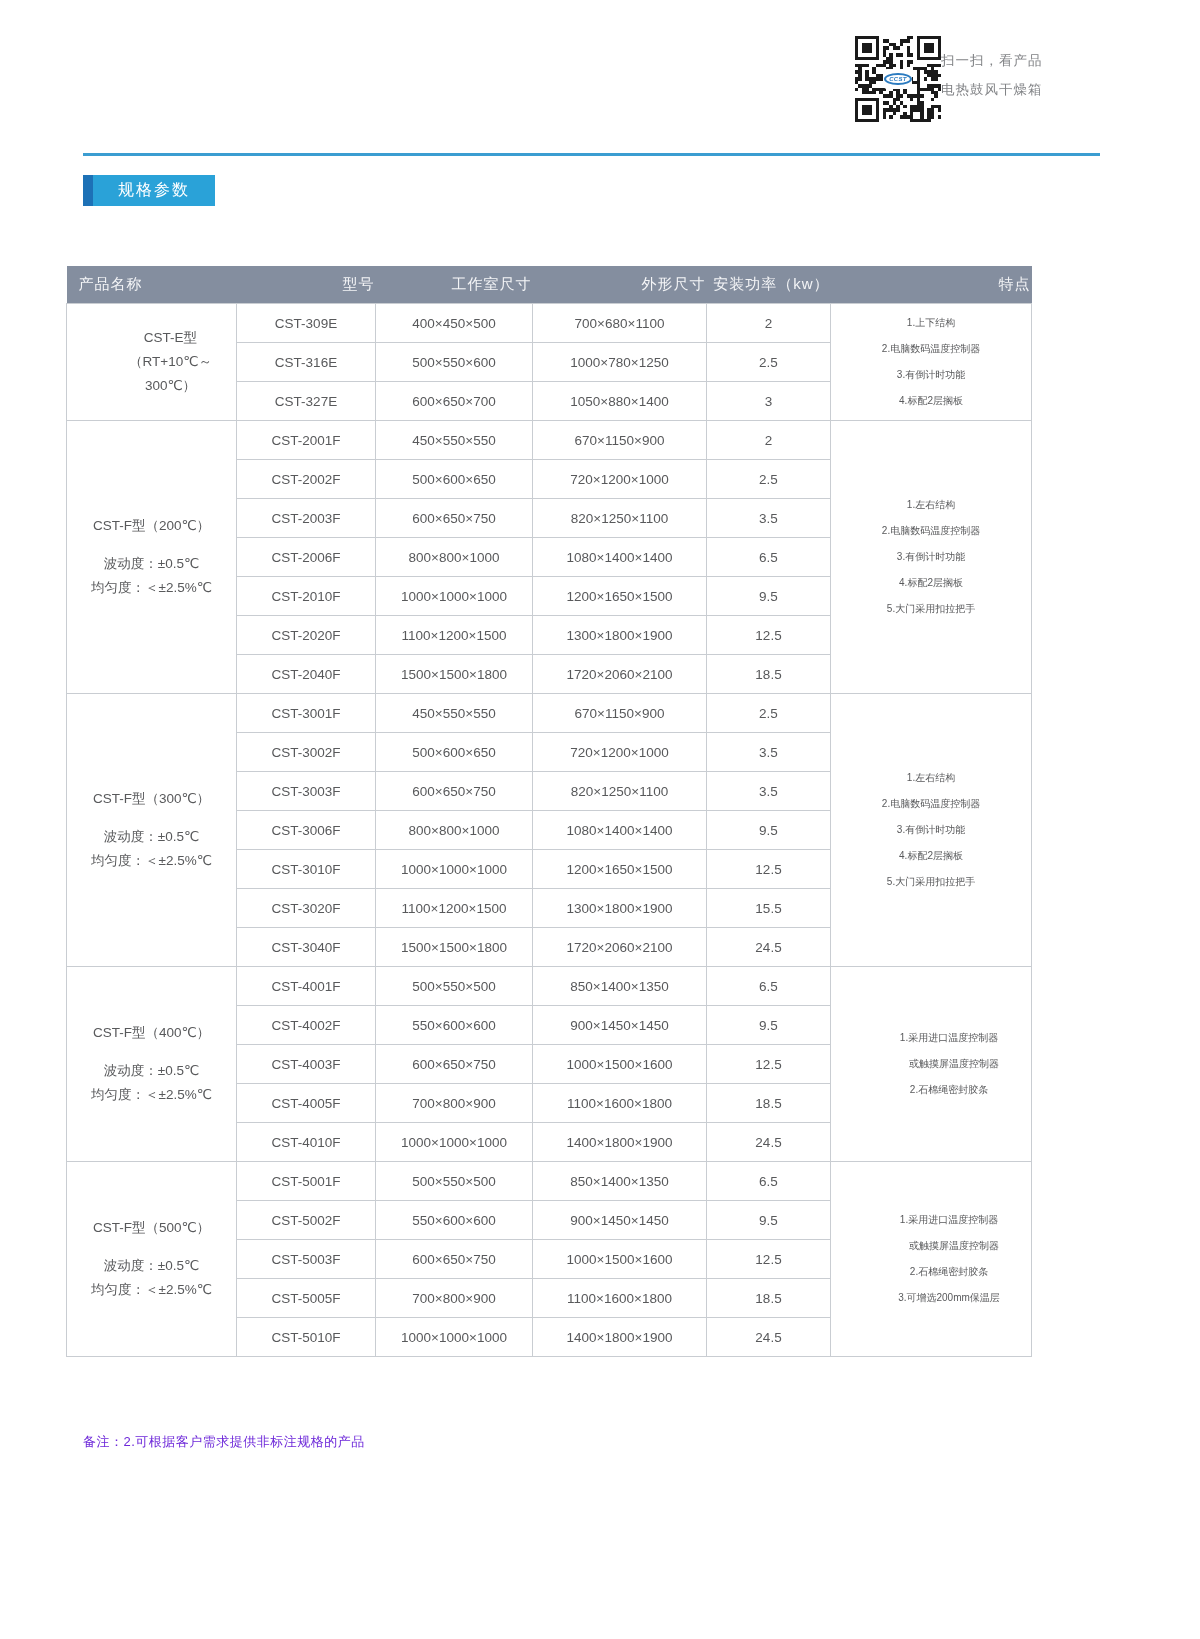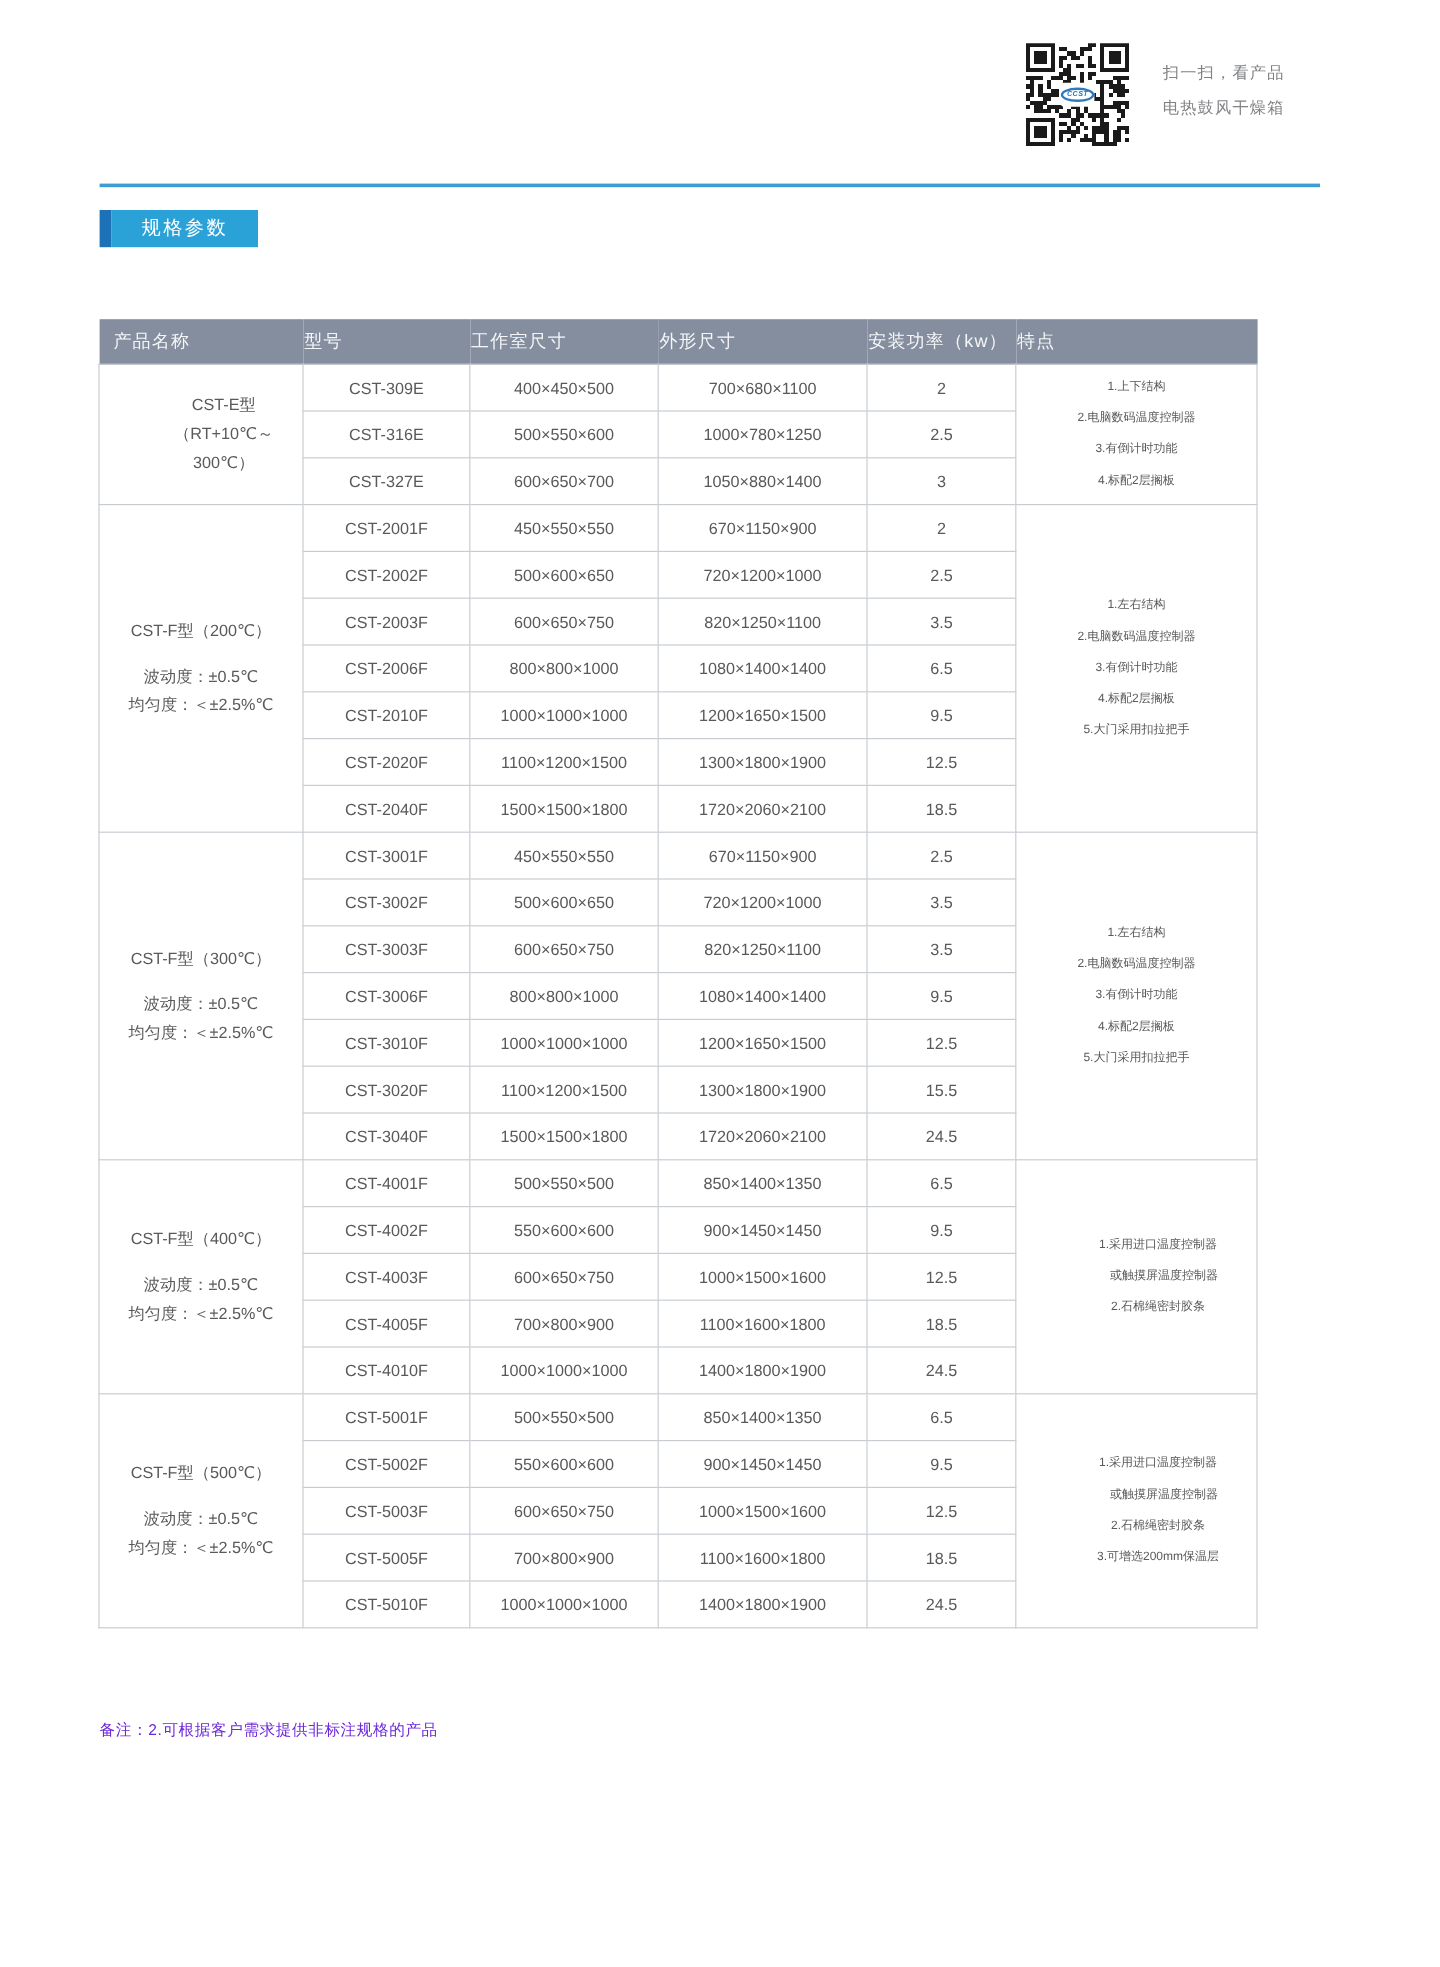--- a/index.html
+++ b/index.html
@@ -19,46 +19,46 @@
   .qr-logo{
     position:absolute;left:29px;top:33px;width:28px;height:20px;
     background:#ffffff;border-radius:3px;
     display:flex;align-items:center;justify-content:center;
   }
   .qr-logo-oval{
     border:2px solid #2b7bc0;border-radius:50%;
     font-size:6px;color:#2b7bc0;font-style:italic;font-weight:bold;
     padding:1px 3px;line-height:6px;letter-spacing:.3px;
   }
-  .qr-captions{margin-left:28px;padding-top:10px;}
+  .qr-captions{padding-top:10px;}
   .qr-captions div{
     font-size:13.5px;color:#808285;letter-spacing:1px;line-height:29px;
   }
 
   
   .rule{position:absolute;left:83px;top:153px;width:1017px;height:3px;background:#3b9dd1;}
   .badge{position:absolute;left:83px;top:175px;display:flex;height:31px;}
   .badge .bar{width:10px;background:#1d71b6;}
   .badge .label{
     background:#2aa2d8;color:#ffffff;font-size:16px;letter-spacing:2px;
     display:flex;align-items:center;padding:4px 25px;
   }
 
   
-  .table-wrap{position:absolute;left:82px;top:266px;width:965px;}
+  .table-wrap{position:absolute;left:66px;top:266px;width:965px;}
   table.spec{border-collapse:collapse;table-layout:fixed;width:965px;}
   table.spec col.c0{width:170px;}
   table.spec col.c1{width:139px;}
   table.spec col.c2{width:157px;}
   table.spec col.c3{width:174px;}
   table.spec col.c4{width:124px;}
   table.spec col.c5{width:201px;}
   table.spec th{
     background:#848e9f;color:#f4f5f7;font-weight:normal;font-size:15px;
-    height:35px;text-align:left;border:none;letter-spacing:1px;
+    height:35px;text-align:right;border:none;letter-spacing:1px;
   }
   table.spec th.first{text-align:left;padding-left:12px;}
   table.spec td{
     border:1px solid #c9cdd2;
     font-size:13.5px;color:#58595b;text-align:center;
     height:38px;padding:0;
     background:#ffffff;
   }
   td.product-cell{vertical-align:middle;}
   .product-inner{display:inline-block;text-align:center;line-height:24px;font-size:13.5px;}

